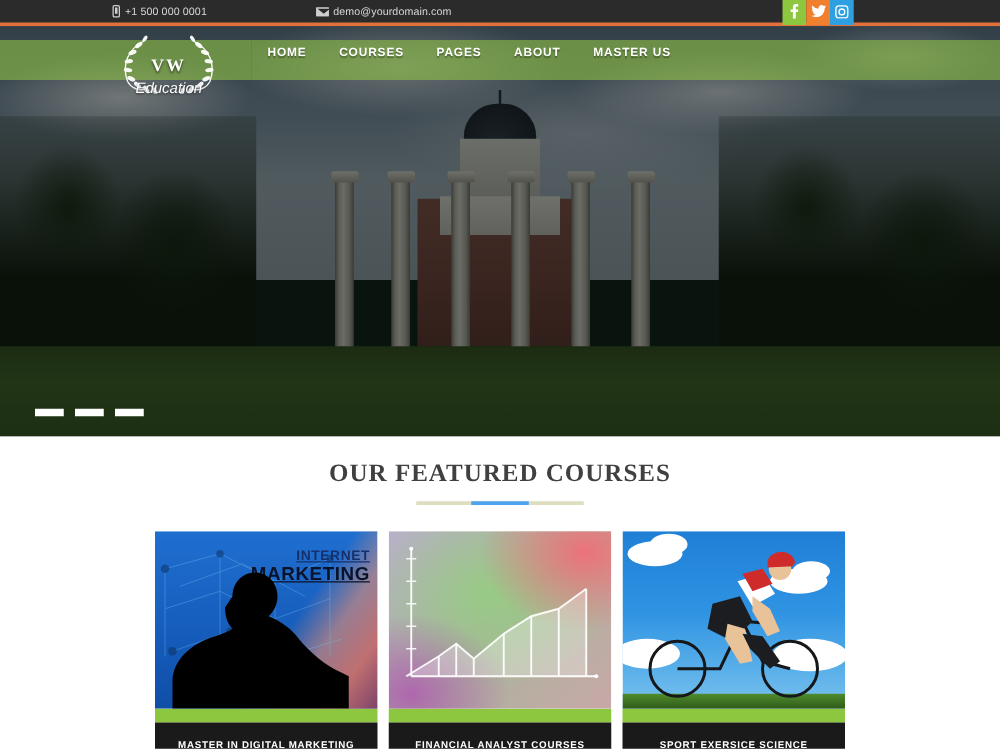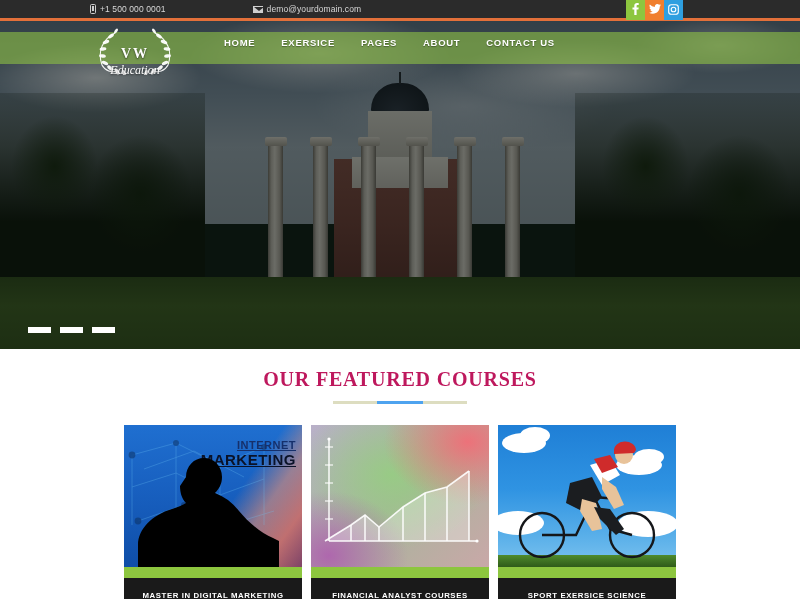--- a/index.html
+++ b/index.html
@@ -134,41 +134,41 @@
     position:absolute; left:85px; top:27px; width:100px; height:48px;
     z-index: 7; pointer-events:auto;
     display:flex; align-items:center; justify-content:center;
   }
   .logo-text { text-align:center; color:#fff; line-height:1; position:relative; z-index:2; }
   .logo-l1 {
     font-family: "Liberation Serif", serif; font-weight:bold;
     font-size:14px; letter-spacing:2px; text-shadow:0 1px 2px rgba(0,0,0,.6);margin-top:20px;
   }
   .logo-l2 {
-    font-family: Liberation Serif, serif; font-style:italic;
+    font-family: Liberation Sans, sans-serif; font-style:italic;
     font-size:12px; margin-top:3px; text-shadow:0 1px 2px rgba(0,0,0,.6);
   }
   .wreath { position:absolute; left:0; top:0; width:100px; height:48px; z-index:1; }
   .nav {
-    position:absolute; left:211px; top:11px; right:0; height:21px;
+    position:absolute; left:201px; top:11px; right:0; height:21px;
     display:flex; align-items:center; z-index:6; pointer-events:auto;
   }
   .nav a {
     color:#ffffff; font-size:9.5px; font-weight:bold; letter-spacing:.7px;
     text-decoration:none; padding:0 13px; white-space:nowrap;
     text-shadow:0 1px 1px rgba(0,0,0,.35);
     display:flex; align-items:center; height:100%;
   }
 
   
   .featured { padding-top: 19px; background:#fff; }
   .sec-title {
     text-align:center;
     font-family: "Liberation Serif", serif;
-    font-size: 20px; color: #be185d; letter-spacing: .8px;
+    font-size: 20px; color: #404040; letter-spacing: .8px;
   }
   .divider {
     margin: 10px auto 0; width: 134px; height: 3px;
     background: #ddddc0; position: relative;
   }
   .divider::after {
     content:""; position:absolute; left:44px; top:0; width:46px; height:3px;
     background:#4ea3ef;
   }
 
@@ -283,24 +283,24 @@
       <div class="hero-dot"></div>
     </div>
   </div>
 
   <div class="navwrap">
     <div class="navband"></div>
     <div class="navband2"></div>
 
     <nav class="nav">
       <a href="#">HOME</a>
-      <a href="#">EXERSICE</a>
+      <a href="#">COURSES</a>
       <a href="#">PAGES</a>
       <a href="#">ABOUT</a>
-      <a href="#">CONTACT US</a>
+      <a href="#">MASTER US</a>
     </nav>
   </div>
 
   <div class="logo">
     <svg class="wreath" viewBox="0 0 100 48">
       <g stroke="#ffffff" stroke-width="1.1" fill="none" opacity=".95">
         <path d="M30 6 C18 12, 12 24, 17 38 C20 44, 27 46, 32 44"></path>
         <path d="M70 6 C82 12, 88 24, 83 38 C80 44, 73 46, 68 44"></path>
       </g>
       <g fill="#ffffff" opacity=".95">

